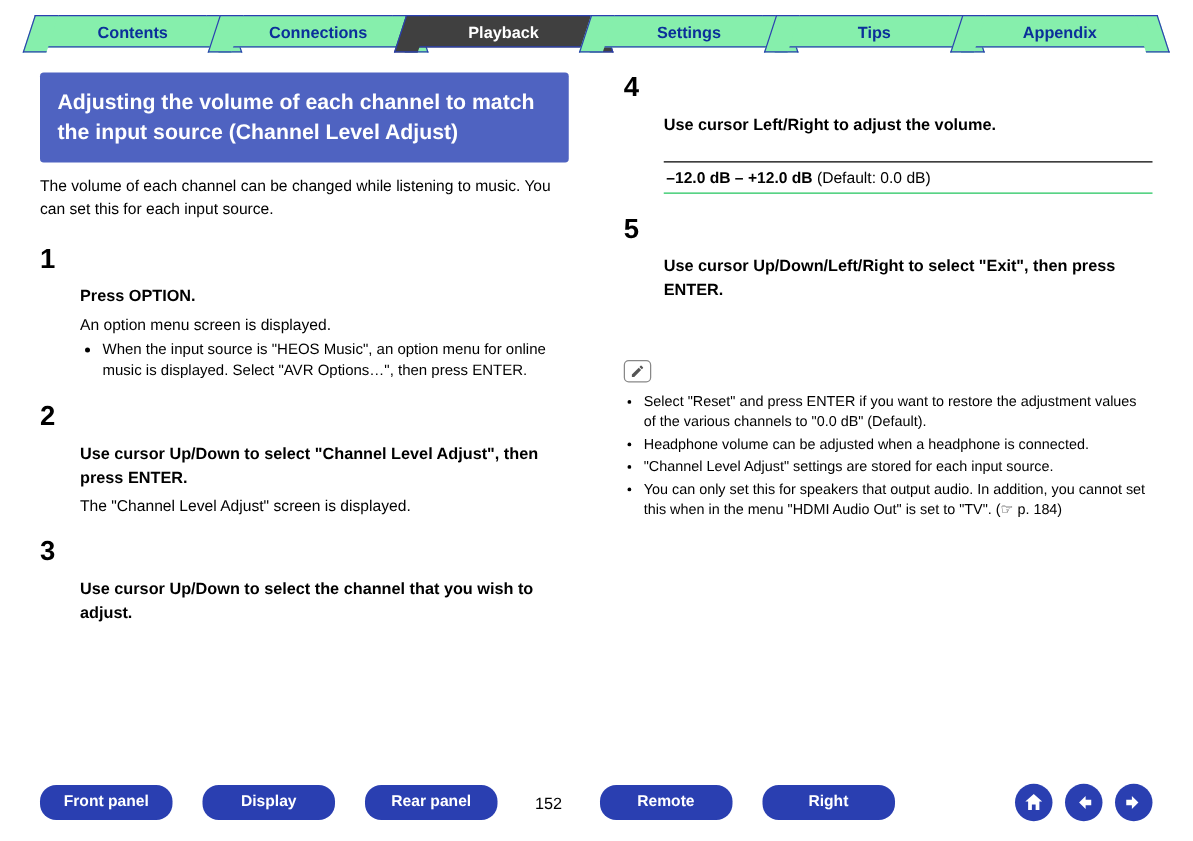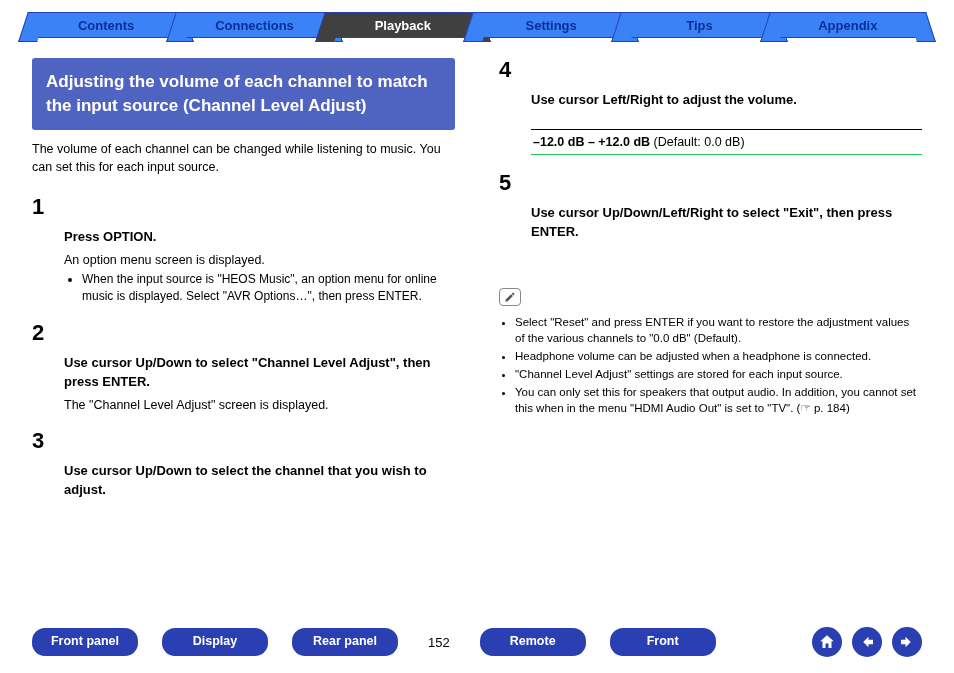--- a/index.html
+++ b/index.html
@@ -24,21 +24,21 @@
     flex: 1;
     height: 26px;
     line-height: 26px;
     text-align: center;
     font-weight: bold;
     font-size: 13px;
     color: #0b2f9a;
     border-top: 1px solid #2a3fb1;
     border-bottom: 1px solid #2a3fb1;
     position: relative;
-    background: #3b82f6;
+    background: #86efac;
     cursor: pointer;
   }
   .top-tab::before, .top-tab::after {
     content: "";
     position: absolute;
     top: -1px;
     width: 18px;
     height: 28px;
     border-top: 1px solid #2a3fb1;
     border-bottom: 1px solid #2a3fb1;
@@ -273,21 +273,21 @@
     </div>
   </div>
 </div>
 
 <div class="bottom-bar">
   <div class="pill">Front panel</div>
   <div class="pill">Display</div>
   <div class="pill">Rear panel</div>
   <span class="page-num">152</span>
   <div class="pill">Remote</div>
-  <div class="pill">Front</div>
+  <div class="pill">Right</div>
   <div class="bottom-spacer"></div>
   <div class="nav-icons">
     <span class="circ">
       <svg width="18" height="18" viewBox="0 0 24 24">
           <path d="M12 3l9 8h-3v9h-4v-6H10v6H6v-9H3l9-8z"></path>
         </svg>
     </span>
     <span class="circ">
       <svg width="18" height="18" viewBox="0 0 24 24">
           <path d="M14 5l-7 7 7 7v-4h6v-6h-6V5z"></path>

